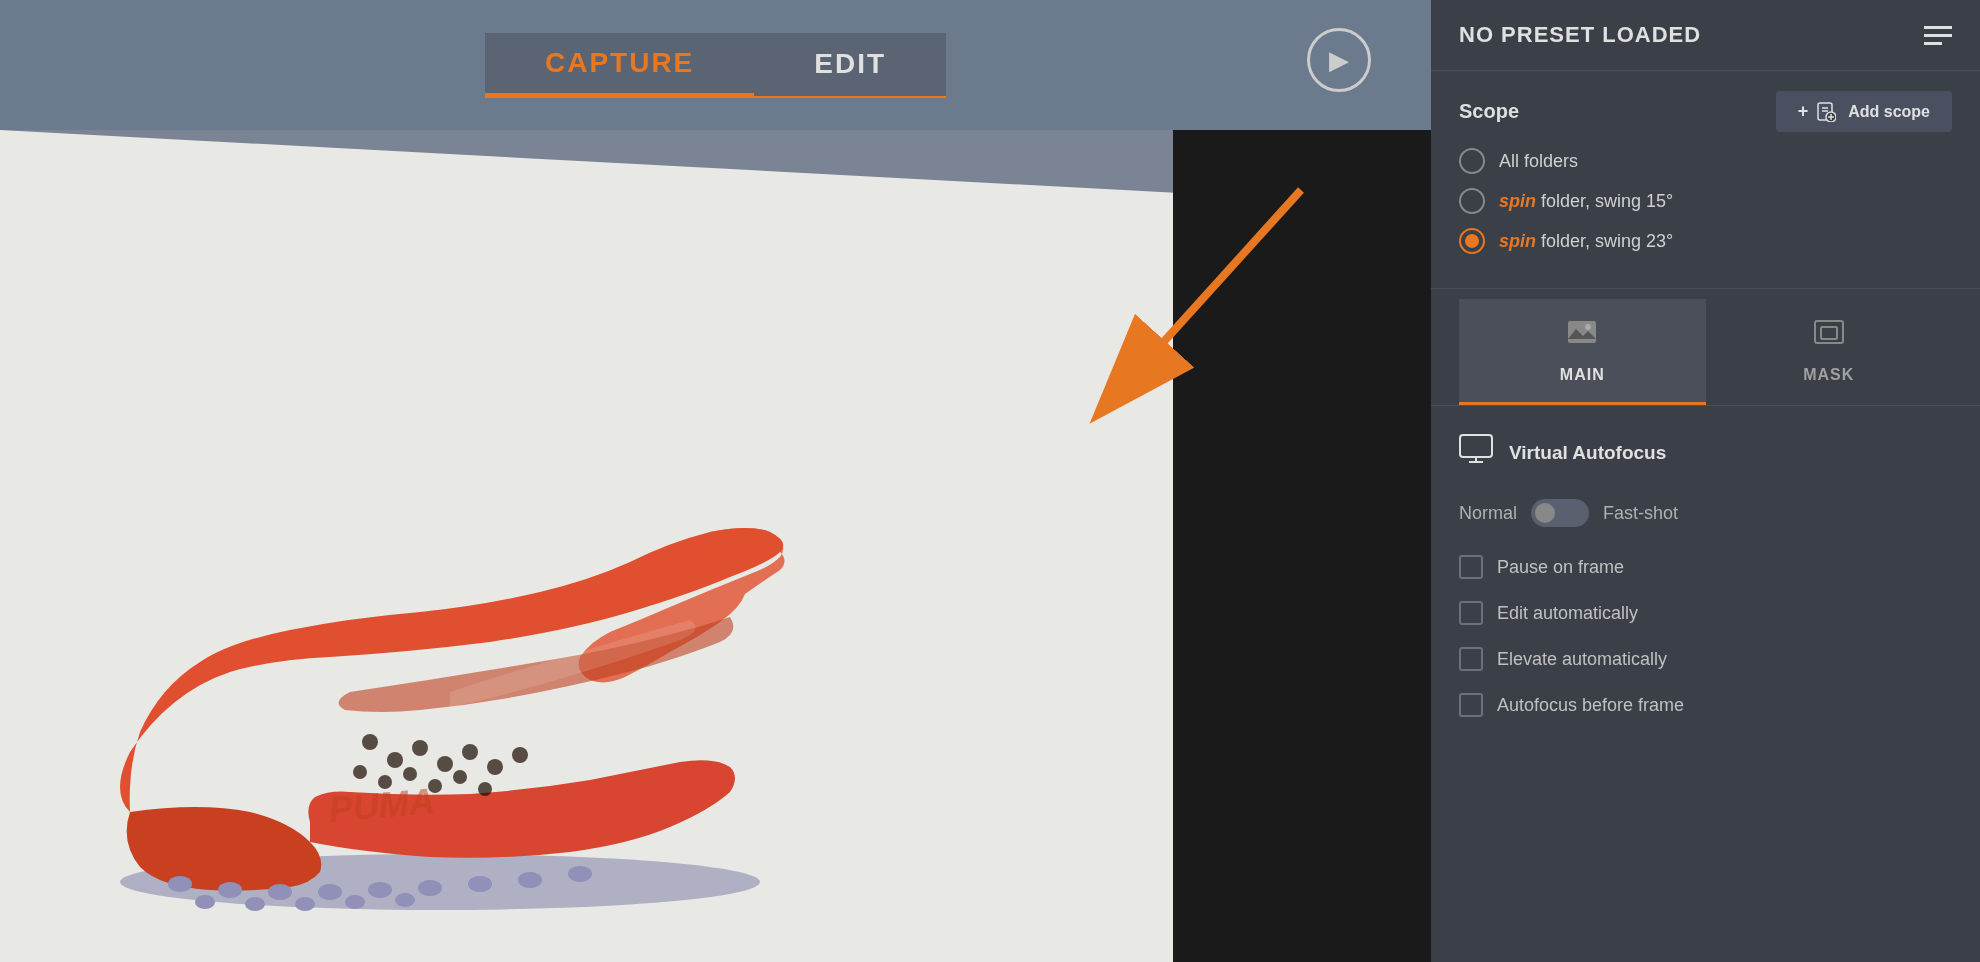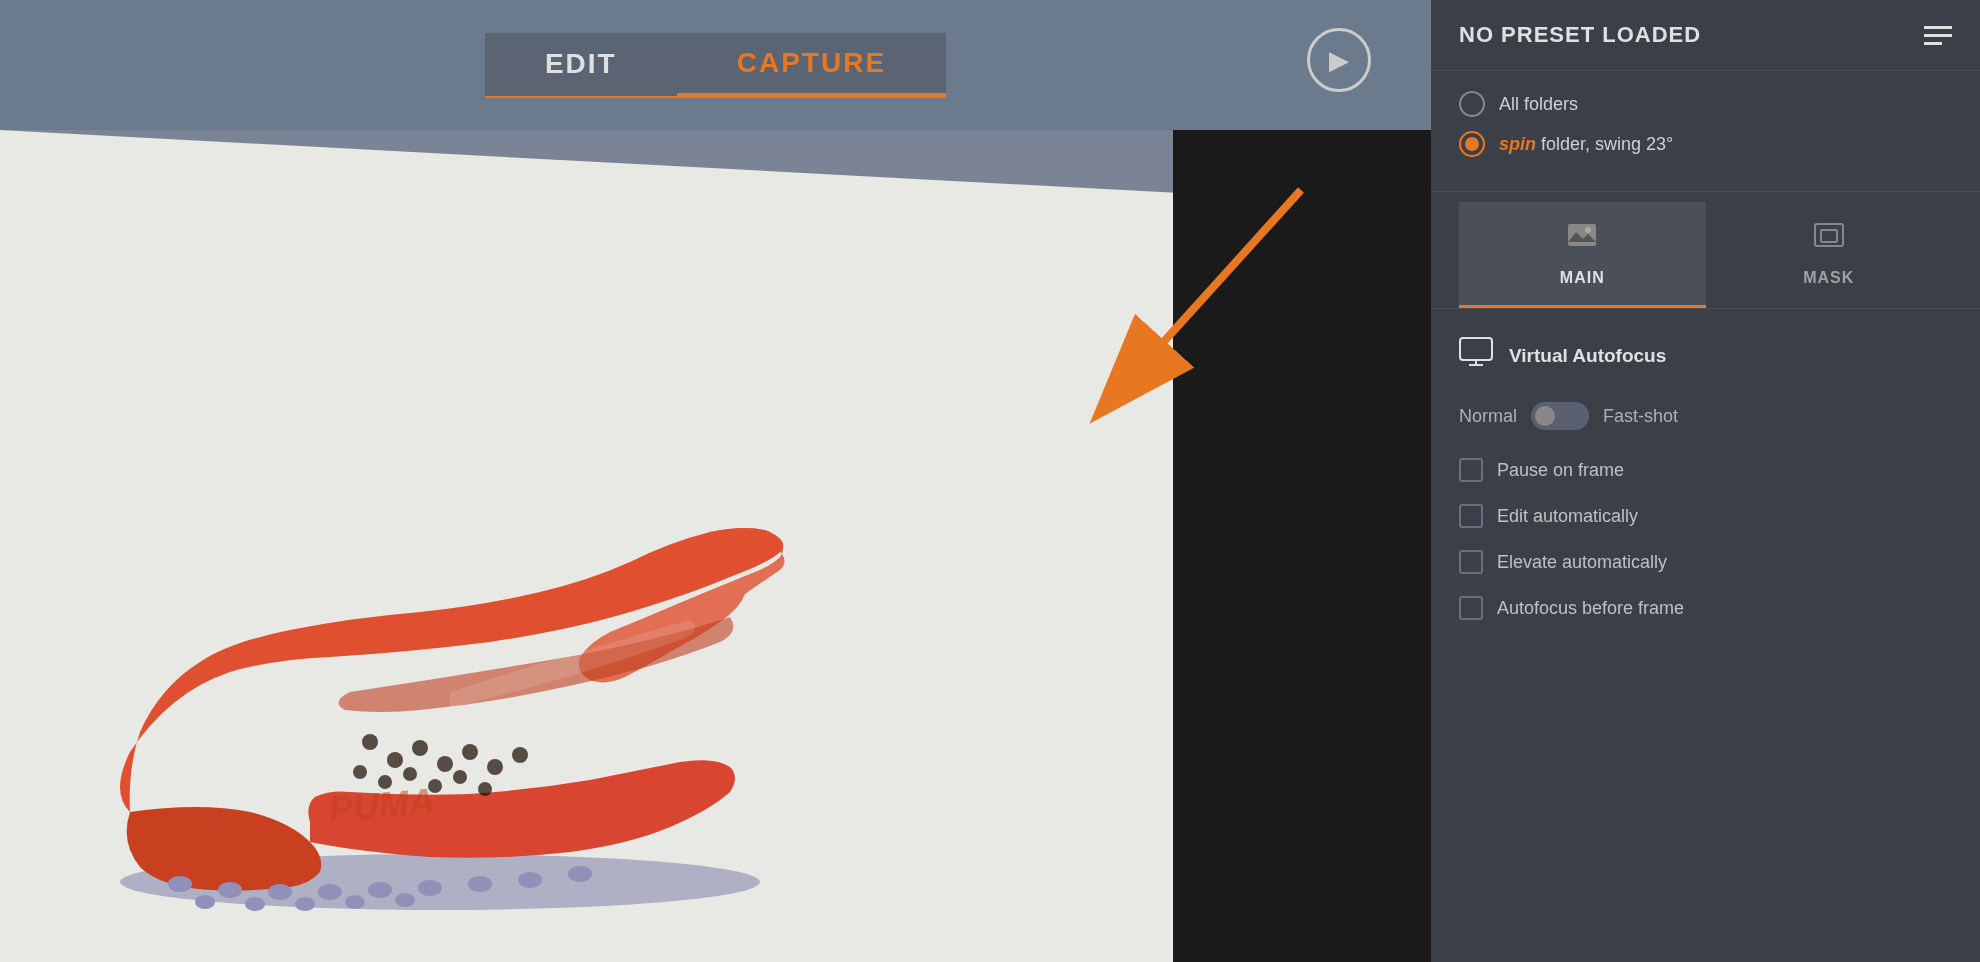--- a/index.html
+++ b/index.html
@@ -349,22 +349,22 @@
       background: transparent;
       flex-shrink: 0;
     }
   </style>
 </head>
 <body>
 
 <div class="left-panel">
   <div class="top-bar">
     <div class="tab-group">
+      <button class="tab active">CAPTURE</button>
       <button class="tab">EDIT</button>
-      <button class="tab active">CAPTURE</button>
     </div>
     <button class="play-btn">
       <span>▶</span>
     </button>
   </div>
 
   <div class="viewport">
     <div class="backdrop"></div>
     <div class="dark-side"></div>
 
@@ -469,26 +469,47 @@
   <div class="preset-header">
     <span class="preset-title">NO PRESET LOADED</span>
     <button class="hamburger-icon" style="background:none;border:none;cursor:pointer;display:flex;flex-direction:column;gap:5px;">
       <span></span>
       <span></span>
       <span style="width:18px;"></span>
     </button>
   </div>
 
   <div class="scope-section">
+    <div class="scope-header-row">
+      <span class="scope-label">Scope</span>
+      <button class="add-scope-btn">
+        <span class="plus-icon">+</span>
+        <svg width="20" height="20" viewBox="0 0 20 20" style="margin-right:4px;">
+          <rect x="2" y="1" width="14" height="17" rx="2" fill="none" stroke="#e0e0e0" stroke-width="1.5"></rect>
+          <line x1="6" y1="6" x2="12" y2="6" stroke="#e0e0e0" stroke-width="1.5"></line>
+          <line x1="6" y1="9" x2="12" y2="9" stroke="#e0e0e0" stroke-width="1.5"></line>
+          <circle cx="15" cy="15" r="5" fill="#3a3f48" stroke="#e0e0e0" stroke-width="1.5"></circle>
+          <line x1="15" y1="12" x2="15" y2="18" stroke="#e0e0e0" stroke-width="1.5"></line>
+          <line x1="12" y1="15" x2="18" y2="15" stroke="#e0e0e0" stroke-width="1.5"></line>
+        </svg>
+        <span>Add scope</span>
+      </button>
+    </div>
 
     <div class="radio-option">
       <div class="radio-circle"></div>
       <span class="radio-text">All folders</span>
     </div>
 
+    <div class="radio-option">
+      <div class="radio-circle"></div>
+      <span class="radio-text">
+        <span style="color:#e87722;font-style:italic;font-weight:600;">spin</span><span> folder, swing 15°</span>
+      </span>
+    </div>
 
     <div class="radio-option">
       <div class="radio-circle selected">
         <div class="radio-inner"></div>
       </div>
       <span class="radio-text">
         <span style="color:#e87722;font-style:italic;font-weight:600;">spin</span><span> folder, swing 23°</span>
       </span>
     </div>
   </div>

